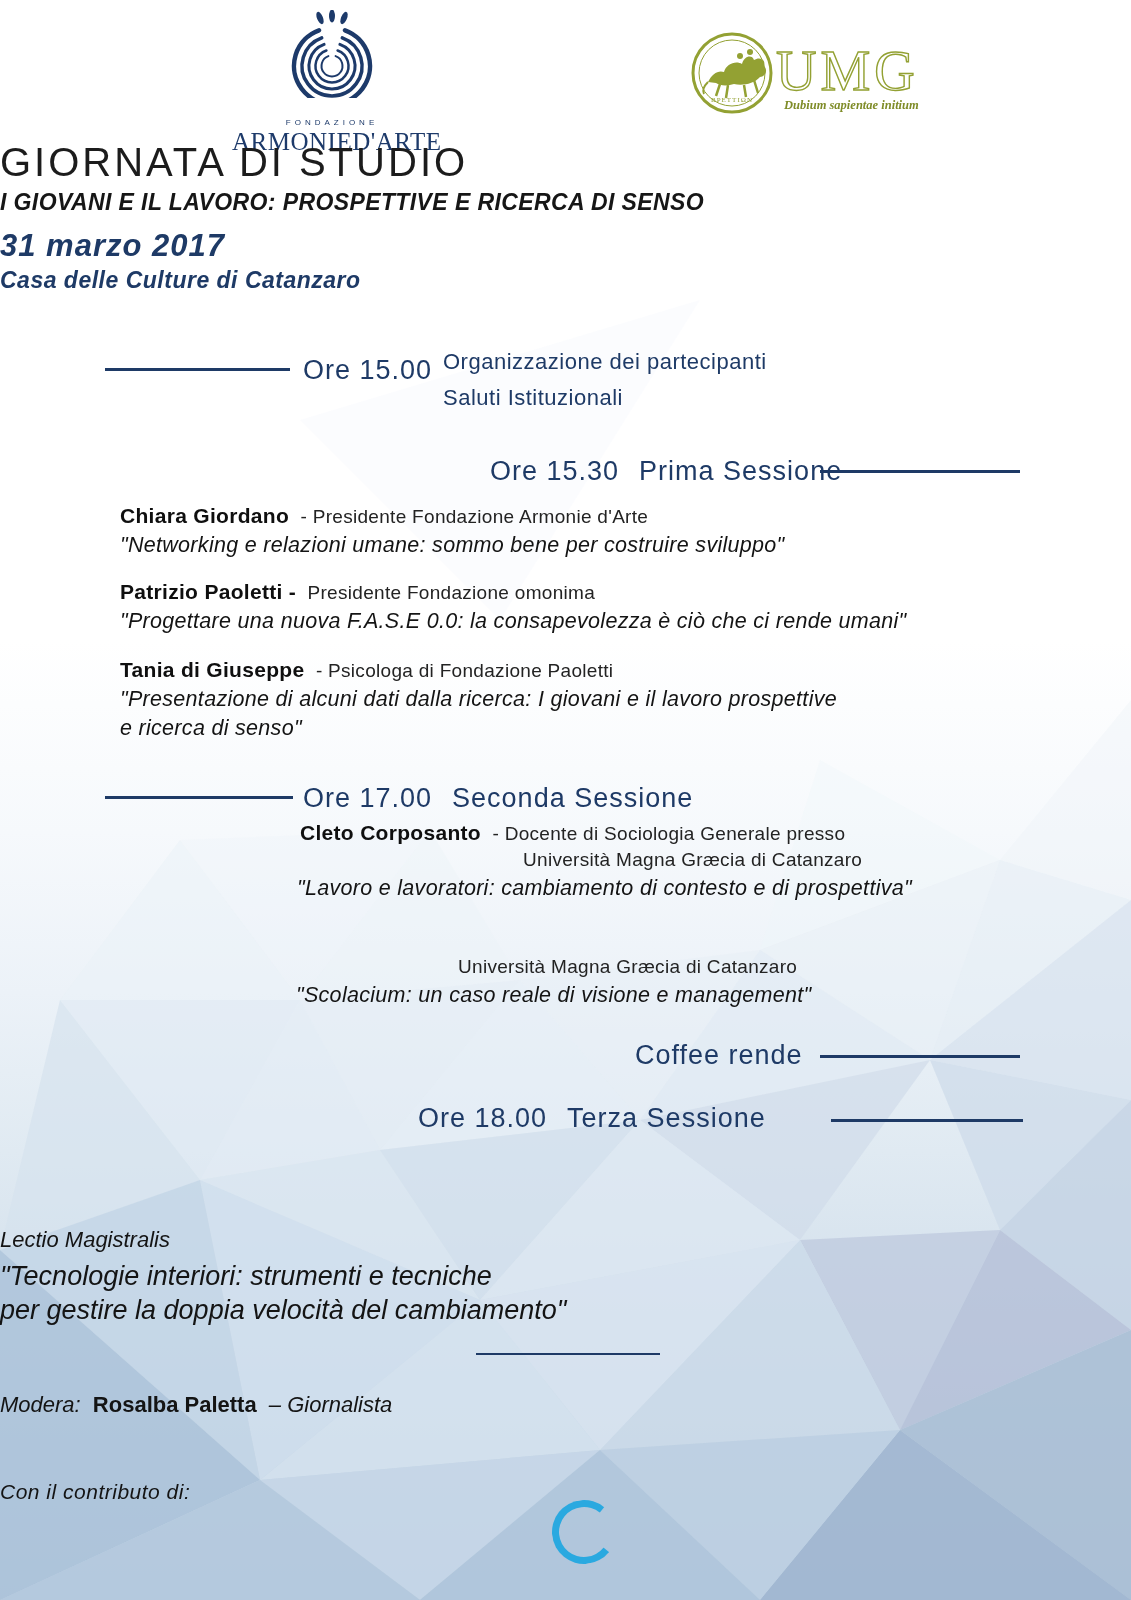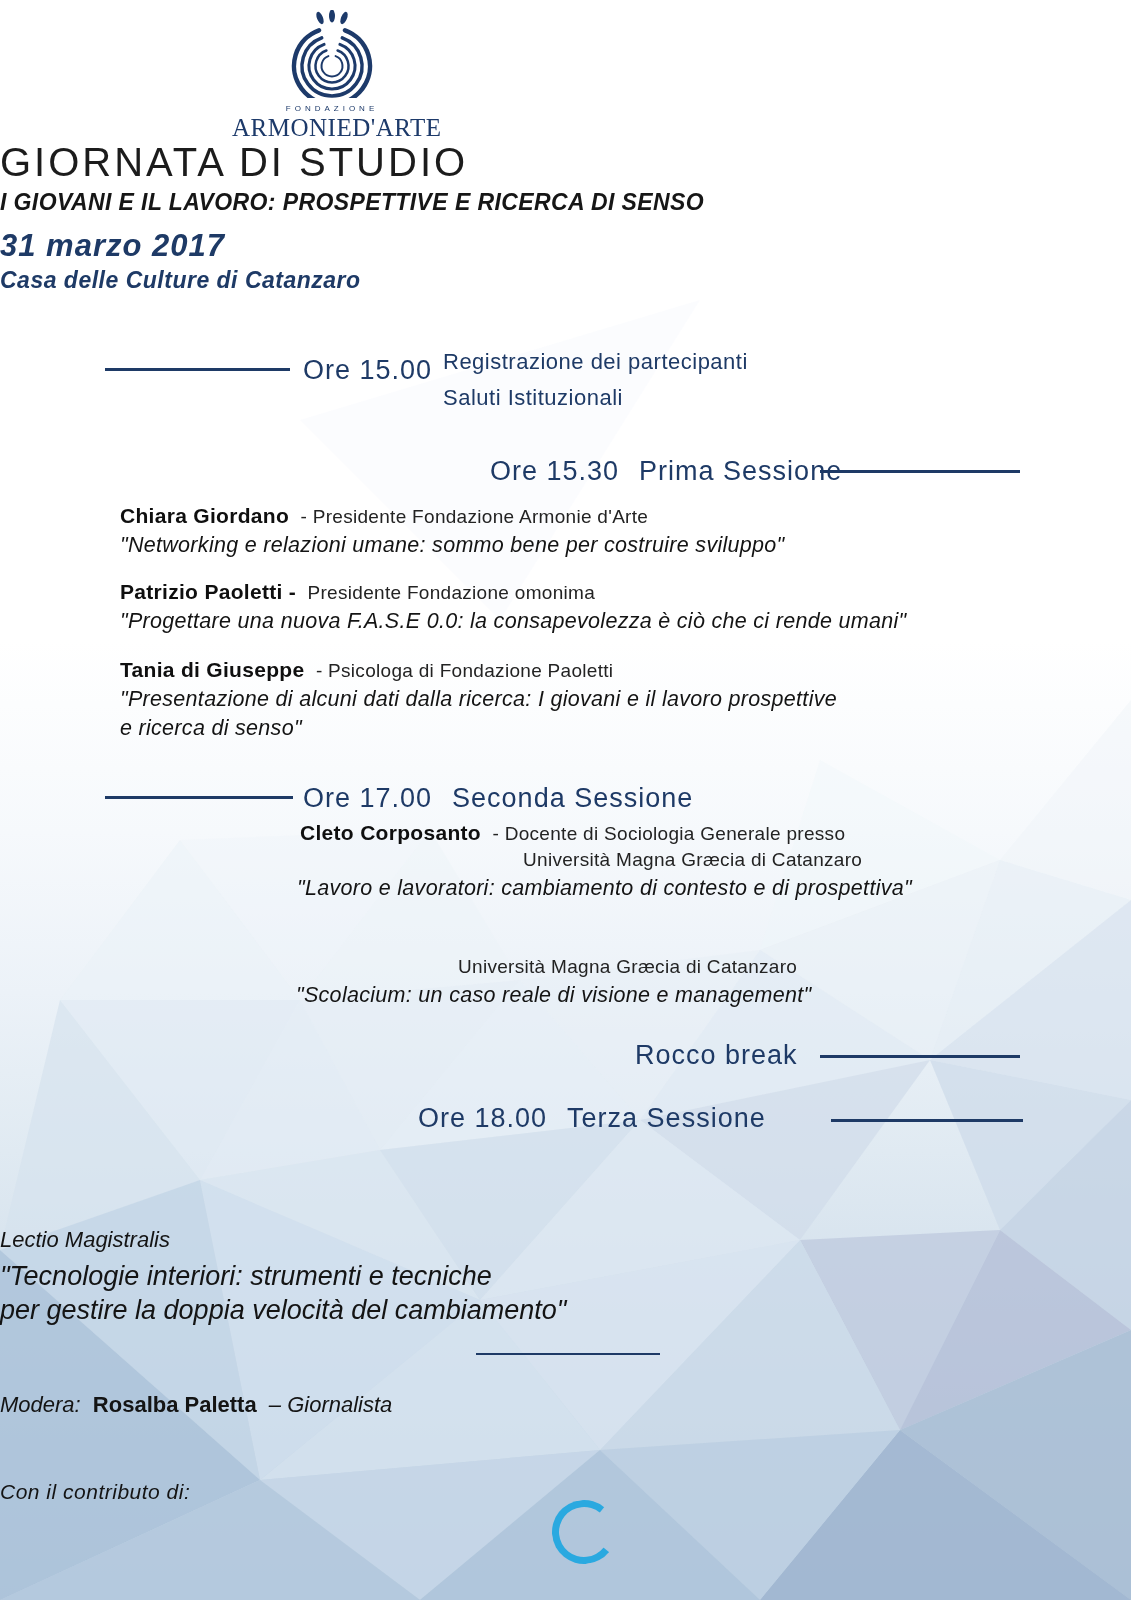--- a/index.html
+++ b/index.html
@@ -31,21 +31,21 @@
   .modera-line{top:1392px;font-size:22px;color:#141414;}
   .modera-label{font-style:italic;}
   .modera-name{font-weight:bold;margin:0 6px;}
   .modera-role{font-style:italic;}
   .contribution{top:1480px;font-size:21px;font-style:italic;color:#141414;letter-spacing:0.5px;}
   .sponsor-row{top:1500px;display:flex;justify-content:center;align-items:center;left:0;right:0;}
   .sponsor-circle{width:50px;height:50px;border:7px solid #2aa9e0;border-right-color:transparent;border-radius:50%;transform:rotate(-6deg);margin-right:-36px;flex:0 0 auto;}
   .sponsor-text{position:relative;font-size:48px;font-weight:bold;color:#1b3a6b;letter-spacing:-1.5px;line-height:66px;}
   .sponsor-banca{position:absolute;right:0px;top:-10px;font-size:15px;font-weight:bold;letter-spacing:2px;color:#1b3a6b;}
   .armonie{left:232px;top:10px;width:200px;text-align:center;}
-  .armonie-fond{font-size:8px;letter-spacing:4px;color:#1d3a6a;margin-top:2px;}
+  .armonie-fond{font-size:8px;letter-spacing:4px;color:#1d3a6a;margin-top:16px;}
   .armonie-name{font-family:"Liberation Serif","DejaVu Serif",serif;font-size:25px;color:#1d3a6a;letter-spacing:0.5px;margin-top:1px;}
   .umg{left:688px;top:28px;}
 </style>
 </head>
 <body>
 
 <div class="poster">
 
   <svg class="bg-svg" viewBox="0 0 1131 1600" preserveAspectRatio="none" aria-hidden="true">
     <polygon points="300,420 700,300 500,620" fill="#e8f0f7" fill-opacity="0.18"></polygon>
@@ -98,30 +98,46 @@
       <g fill="#1d3a6a">
         <ellipse cx="33" cy="0" rx="3" ry="6.5" transform="rotate(-22 33 0)"></ellipse>
         <ellipse cx="45" cy="-2" rx="3" ry="6.5"></ellipse>
         <ellipse cx="57" cy="0" rx="3" ry="6.5" transform="rotate(22 57 0)"></ellipse>
       </g>
     </svg>
     <div class="armonie-fond">FONDAZIONE</div>
     <div class="armonie-name">ARMONIED'ARTE</div>
   </div>
 
+  <div class="abs umg">
+    <svg width="240" height="92" viewBox="0 0 240 92" aria-hidden="true">
+      <g>
+        <circle cx="44" cy="45" r="39" fill="none" stroke="#93a133" stroke-width="3"></circle>
+        <circle cx="44" cy="45" r="33" fill="none" stroke="#93a133" stroke-width="1"></circle>
+        <path d="M20,54 C24,46 30,42 36,44 C38,36 48,32 54,36 C56,28 64,26 66,32 C72,28 78,32 76,38 C80,42 78,48 72,49 C66,56 54,58 46,56 C40,58 32,58 28,55 Z" fill="#93a133"></path>
+        <path d="M32,56 L28,68 M40,57 L38,70 M56,57 L58,69 M66,52 L70,65" stroke="#93a133" stroke-width="2.5" fill="none"></path>
+        <path d="M20,54 C16,58 14,62 16,66" stroke="#93a133" stroke-width="2" fill="none"></path>
+        <circle cx="52" cy="28" r="3" fill="#93a133"></circle>
+        <circle cx="62" cy="24" r="3" fill="#93a133"></circle>
+        <text x="44" y="74" text-anchor="middle" font-size="7" letter-spacing="1" fill="#93a133" font-family="Liberation Serif, serif">ΒΡΕΤΤΙΩΝ</text>
+      </g>
+      <text x="88" y="62" font-size="56" font-family="Liberation Serif, DejaVu Serif, serif" fill="none" stroke="#93a133" stroke-width="1.4" letter-spacing="4">UMG</text>
+      <text x="96" y="81" font-size="12.5" font-style="italic" font-weight="bold" fill="#7f8c28" font-family="Liberation Serif, DejaVu Serif, serif">Dubium sapientae initium</text>
+    </svg>
+  </div>
 
   <div class="abs center title">GIORNATA DI STUDIO</div>
   <div class="abs center subtitle">I GIOVANI E IL LAVORO: PROSPETTIVE E RICERCA DI SENSO</div>
   <div class="abs center date navy">31 marzo 2017</div>
   <div class="abs center venue navy">Casa delle Culture di Catanzaro</div>
 
   <div class="rule" style="left:105px;width:185px;top:368px;"></div>
   <div class="abs navy time-label" style="left:303px;top:355px;">Ore 15.00</div>
   <div class="abs navy reg-lines" style="left:443px;top:344px;">
-    <div>Registrazione dei partecipanti</div>
+    <div>Organizzazione dei partecipanti</div>
     <div>Saluti Istituzionali</div>
   </div>
 
   <div class="abs navy time-label" style="left:490px;top:456px;">
     <span>Ore 15.30</span><span class="session-name">Prima Sessione</span>
   </div>
   <div class="rule" style="left:820px;width:200px;top:470px;"></div>
 
   <div class="abs" style="left:120px;top:504px;">
     <span class="speaker-name">Chiara Giordano</span>
@@ -150,21 +166,21 @@
   <div class="abs" style="left:300px;top:821px;">
     <span class="speaker-name">Cleto Corposanto</span>
     <span class="speaker-role">- Docente di Sociologia Generale presso</span>
   </div>
   <div class="abs speaker-role2" style="left:523px;top:849px;">Università Magna Græcia di Catanzaro</div>
   <div class="abs quote" style="left:297px;top:876px;">"Lavoro e lavoratori: cambiamento di contesto e di prospettiva"</div>
 
   <div class="abs speaker-role2" style="left:458px;top:956px;">Università Magna Græcia di Catanzaro</div>
   <div class="abs quote" style="left:296px;top:983px;">"Scolacium: un caso reale di visione e management"</div>
 
-  <div class="abs navy time-label" style="left:635px;top:1040px;">Rocco break</div>
+  <div class="abs navy time-label" style="left:635px;top:1040px;">Coffee rende</div>
   <div class="rule" style="left:820px;width:200px;top:1055px;"></div>
 
   <div class="abs navy time-label" style="left:418px;top:1103px;">
     <span>Ore 18.00</span><span class="session-name">Terza Sessione</span>
   </div>
   <div class="rule" style="left:831px;width:192px;top:1119px;"></div>
 
   <div class="abs center lectio">Lectio Magistralis</div>
   <div class="abs center bigquote1">"Tecnologie interiori: strumenti e tecniche</div>
   <div class="abs center bigquote2">per gestire la doppia velocità del cambiamento"</div>

